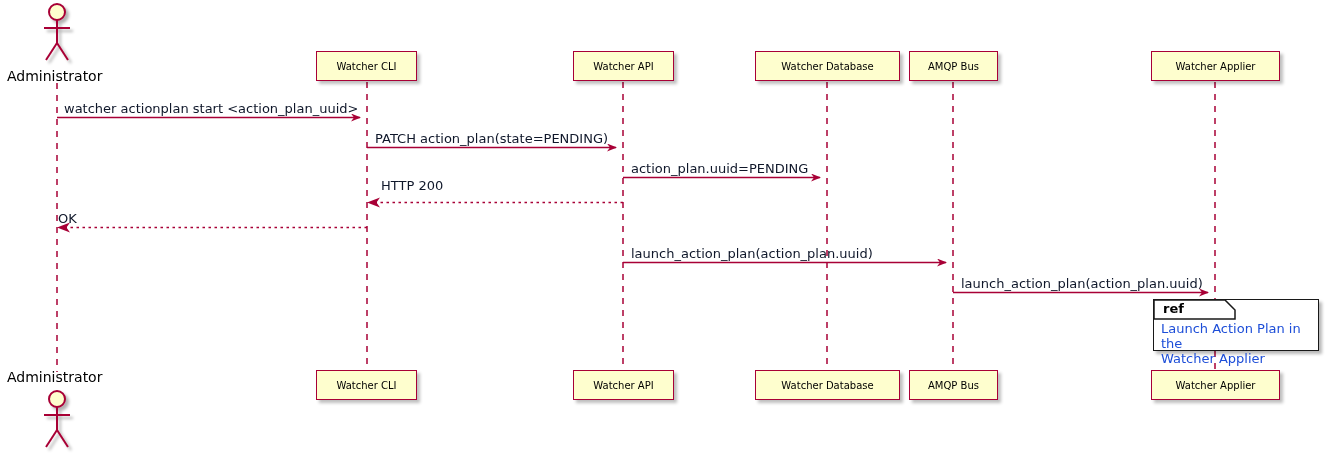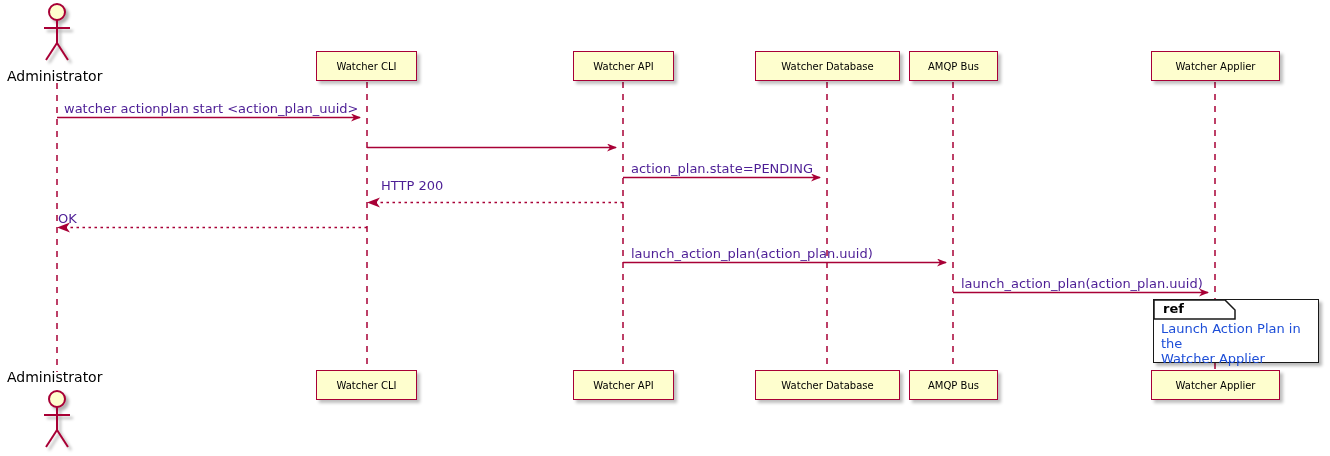--- a/index.html
+++ b/index.html
@@ -45,21 +45,21 @@
     position: absolute;
     font-size: 14px;
     color: #000000;
     white-space: nowrap;
   }
 
   
   .msg-label {
     position: absolute;
     font-size: 13px;
-    color: #4c1d95;
+    color: #0f172a;
     white-space: nowrap;
   }
 
   
   .ref-box {
     position: absolute;
     background: #ffffff;
     border: 1.5px solid #181818;
     box-shadow: 3px 3px 3px rgba(0,0,0,0.28);
     box-sizing: border-box;
@@ -188,32 +188,33 @@
 
   <div class="participant" style="left:1151px; top:370px; width:129px;">
     <span>Watcher Applier</span>
   </div>
 
   <div class="actor-label" style="left:7px; top:68px;">Administrator</div>
   <div class="actor-label" style="left:7px; top:369px;">Administrator</div>
 
   <div class="msg-label" style="left:64px; top:101px;">watcher actionplan start &lt;action_plan_uuid&gt;</div>
 
-
-  <div class="msg-label" style="left:631px; top:161px;">action_plan.state=PENDING</div>
+  <div class="msg-label" style="left:375px; top:131px;">PATCH action_plan(state=PENDING)</div>
+
+  <div class="msg-label" style="left:631px; top:161px;">action_plan.uuid=PENDING</div>
 
   <div class="msg-label" style="left:381px; top:178px;">HTTP 200</div>
 
   <div class="msg-label" style="left:58px; top:211px;">OK</div>
 
   <div class="msg-label" style="left:631px; top:246px;">launch_action_plan(action_plan.uuid)</div>
 
   <div class="msg-label" style="left:961px; top:276px;">launch_action_plan(action_plan.uuid)</div>
 
-  <div class="ref-box" style="left:1153px; top:299px; width:166px; height:64px;">
+  <div class="ref-box" style="left:1153px; top:299px; width:166px; height:52px;">
     <svg class="abs" width="166" height="52" style="left:-1.5px;top:-1.5px;">
       <path d="M 1,1 L 72,1 L 82,11 L 82,20 L 1,20 z" fill="#FFFFFF" stroke="#181818" stroke-width="1.5"></path>
     </svg>
     <div class="ref-tab-label">ref</div>
     <div class="ref-body">Launch Action Plan in the
 Watcher Applier</div>
   </div>
 
 </div>
 

